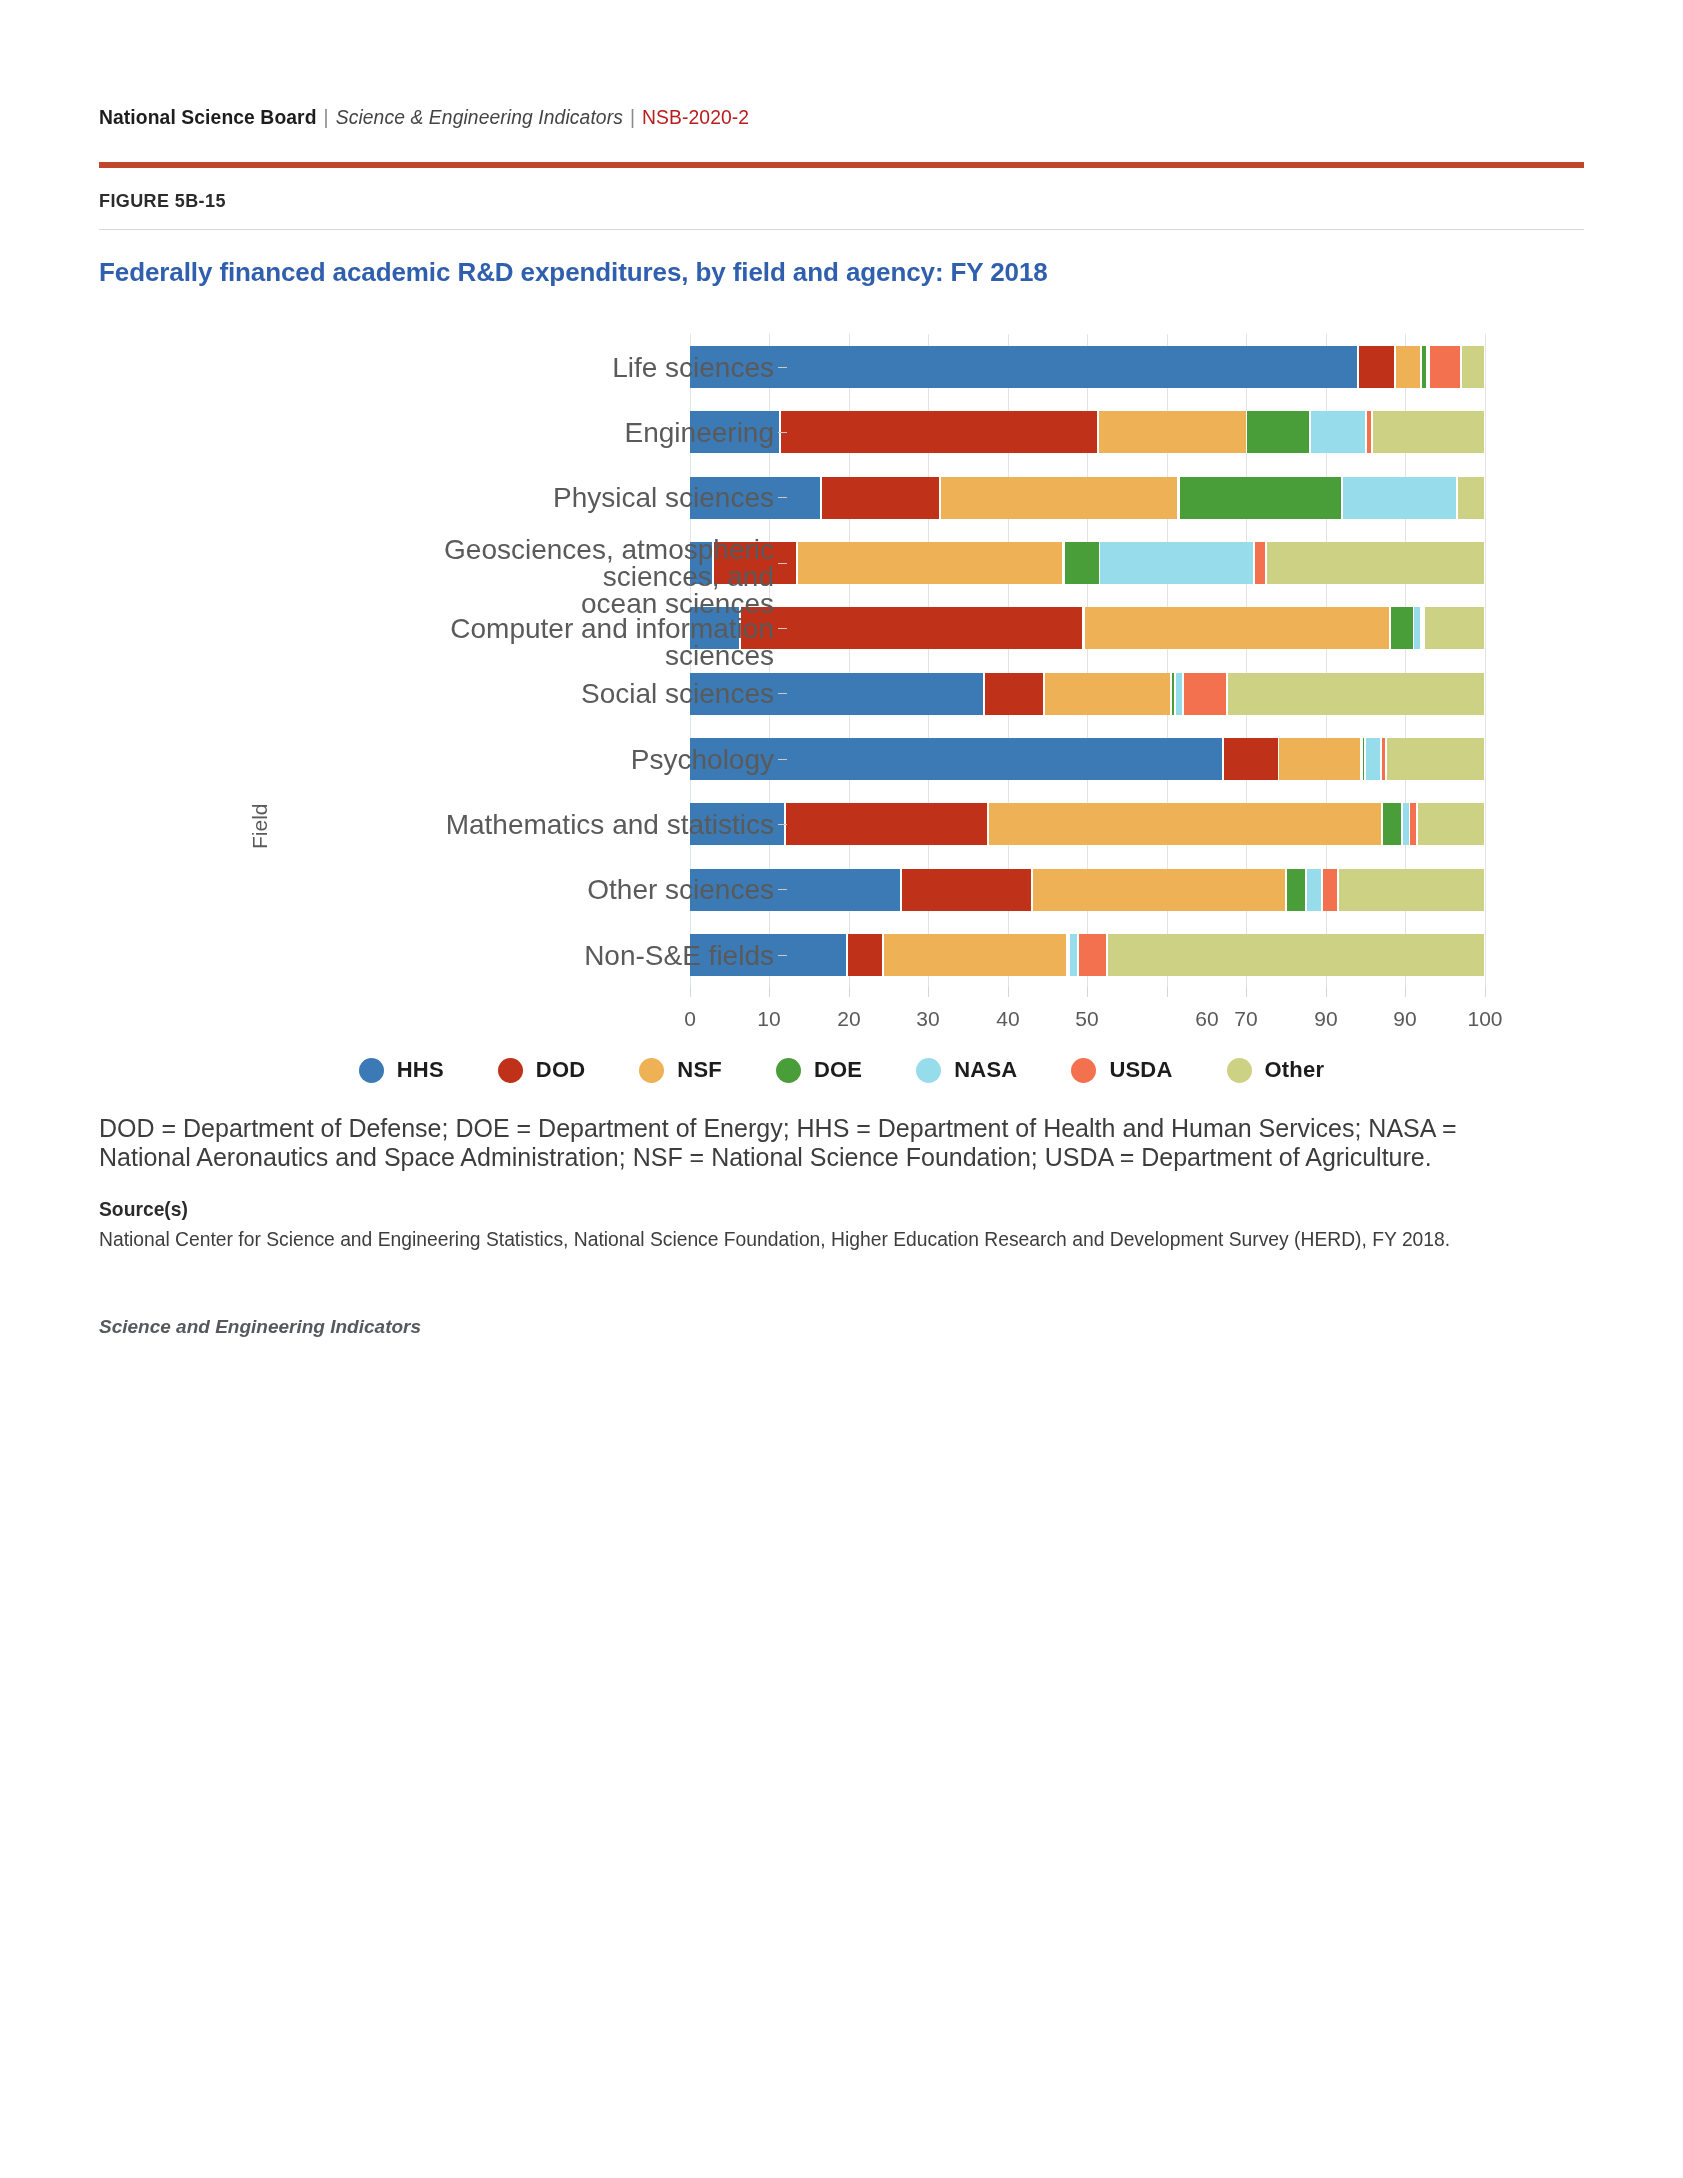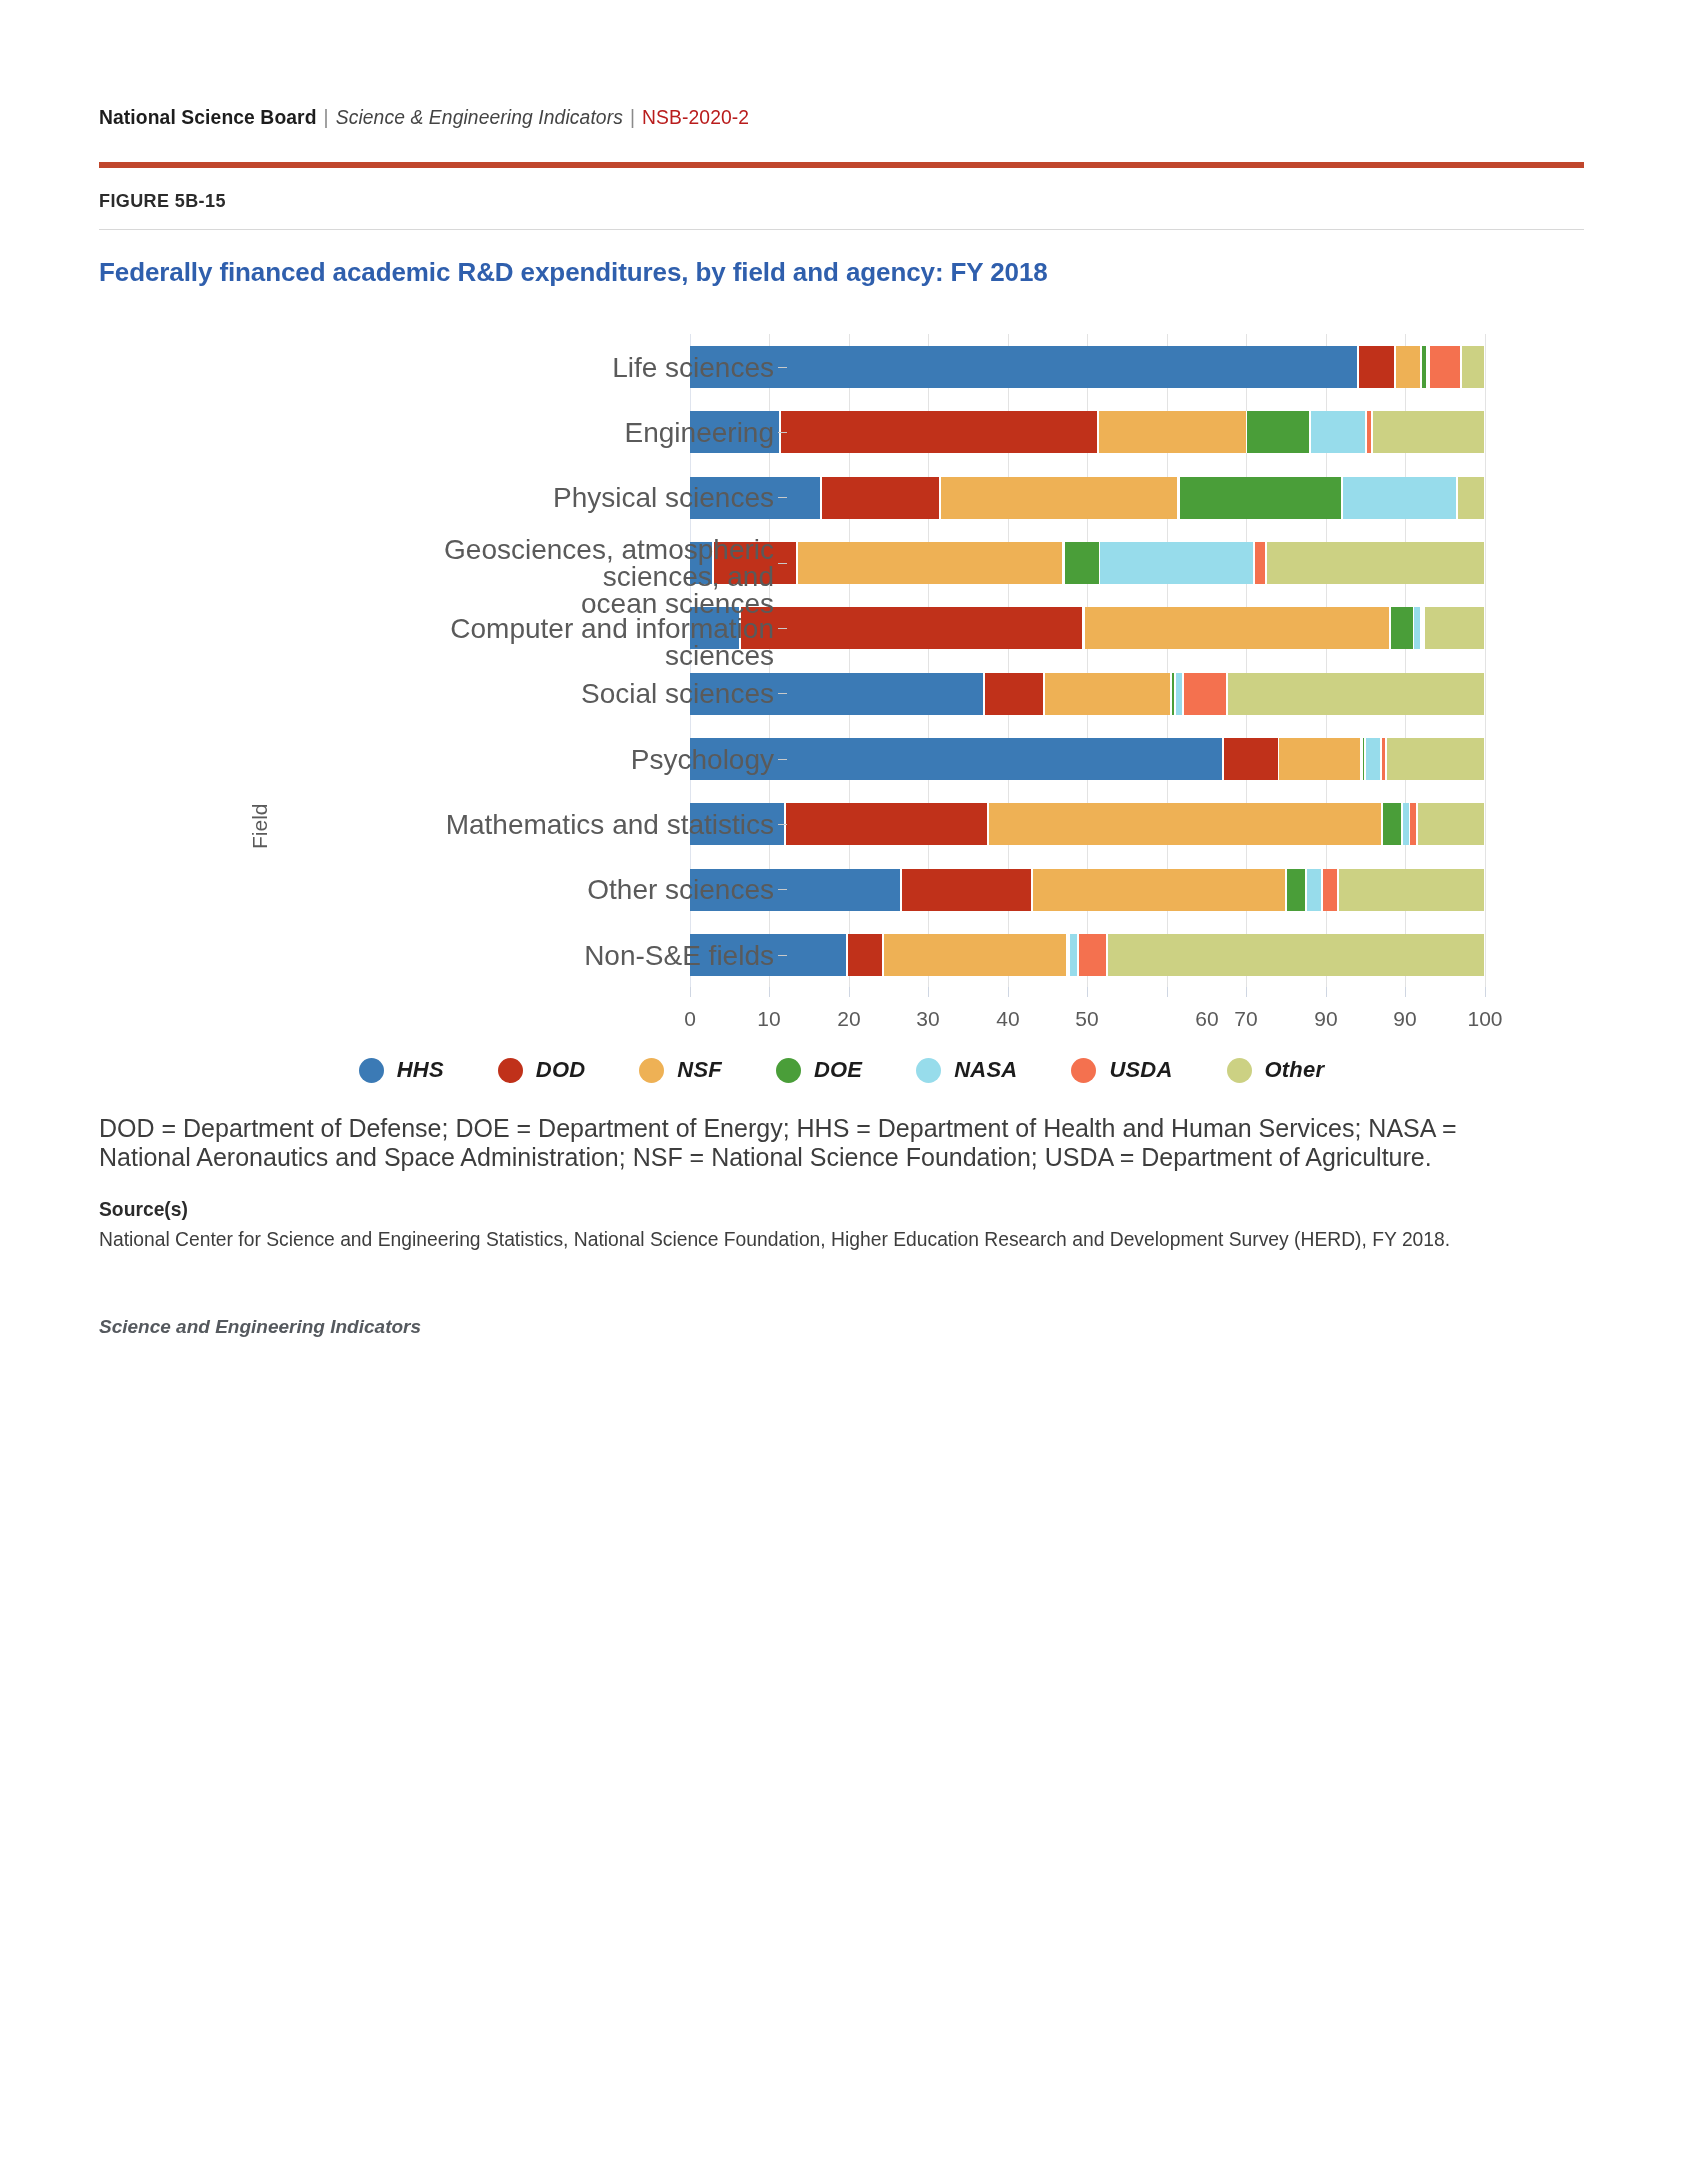--- a/index.html
+++ b/index.html
@@ -55,21 +55,21 @@
   }
   .ytick-mark{position:absolute;right:797px;width:9px;height:1px;background:#c9c9c9;}
 
   .xaxis{position:absolute;left:591px;top:663px;width:795px;height:1px;}
   .xtick{position:absolute;top:0;width:1px;height:10px;background:#cfd6e2;}
   .xtick-label{position:absolute;top:20px;font-size:21px;color:#5a5a5a;transform:translateX(-50%);white-space:nowrap;}
 
   .xlabel{position:absolute;left:591px;top:711px;width:795px;text-align:center;font-size:21px;color:#5a5a5a;}
 
   
-  .legend{position:absolute;left:0;top:733px;width:1485px;display:flex;justify-content:center;align-items:center;gap:0;font-style:italic;}
+  .legend{position:absolute;left:0;top:733px;width:1485px;display:flex;justify-content:center;align-items:center;gap:0;}
   .legend-item{display:flex;align-items:center;margin:0 27px;}
   .legend-dot{width:25px;height:25px;border-radius:50%;display:inline-block;}
   .legend-label{margin-left:13px;font-size:22px;font-weight:bold;color:#1c1c1c;letter-spacing:0.2px;}
 
   
   .notes{position:absolute;left:99px;top:1114px;width:1475px;}
   .note-def{font-size:25px;line-height:29px;color:#3d3d3d;width:1426px;}
   .src-head{margin-top:27px;font-size:19.3px;font-weight:bold;color:#2b2b2b;}
   .src-body{margin-top:4px;font-size:19.3px;line-height:29px;color:#3d3d3d;width:1455px;}
   .footer-ital{margin-top:62px;font-size:19px;font-style:italic;font-weight:bold;color:#55595e;}

